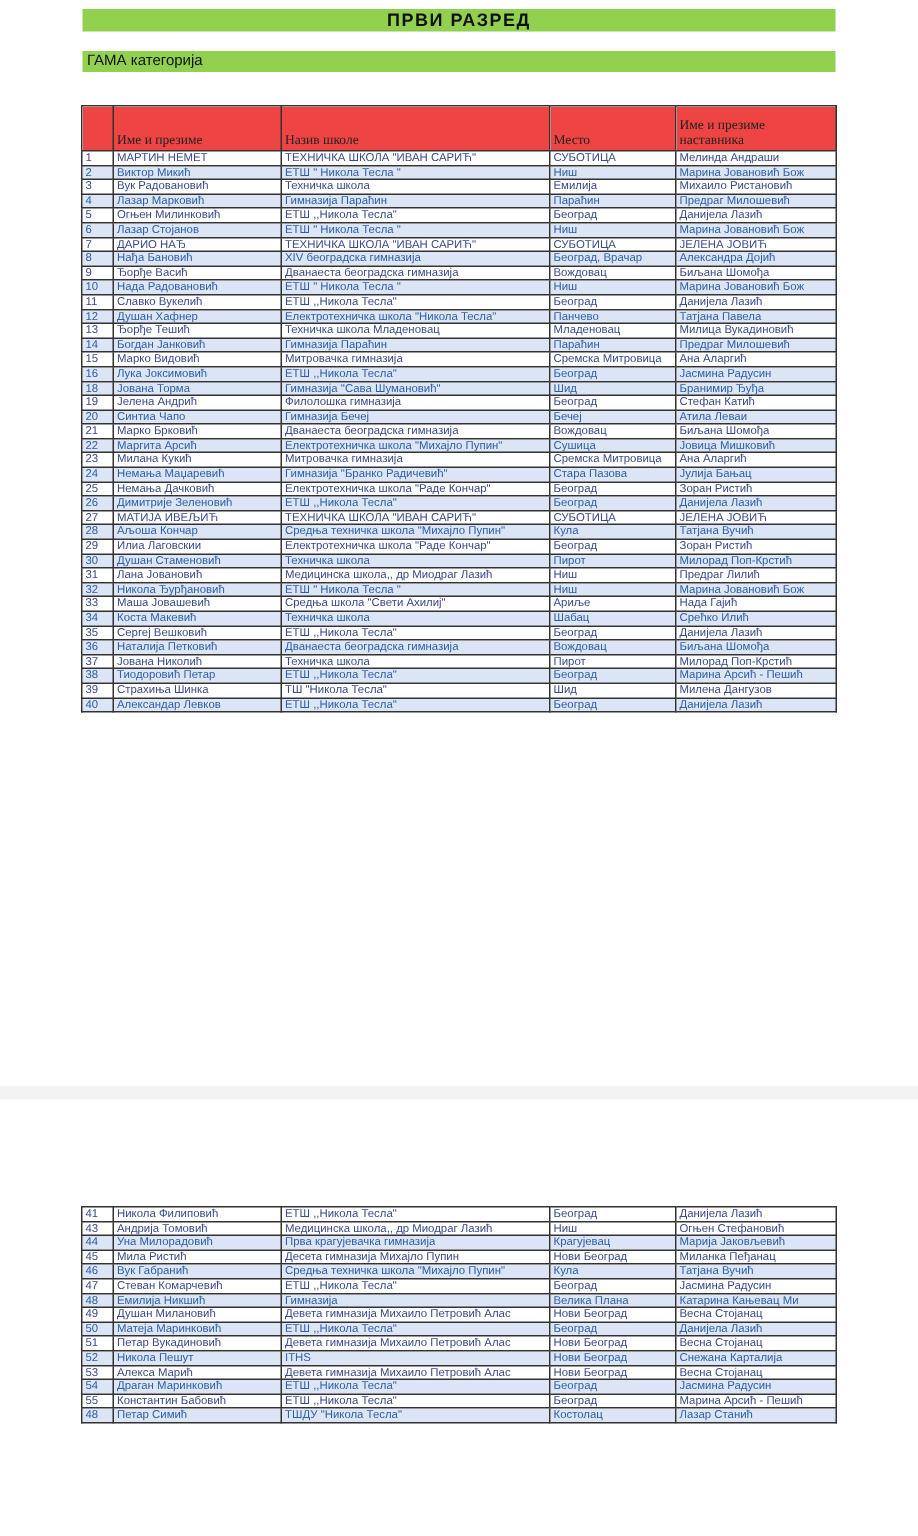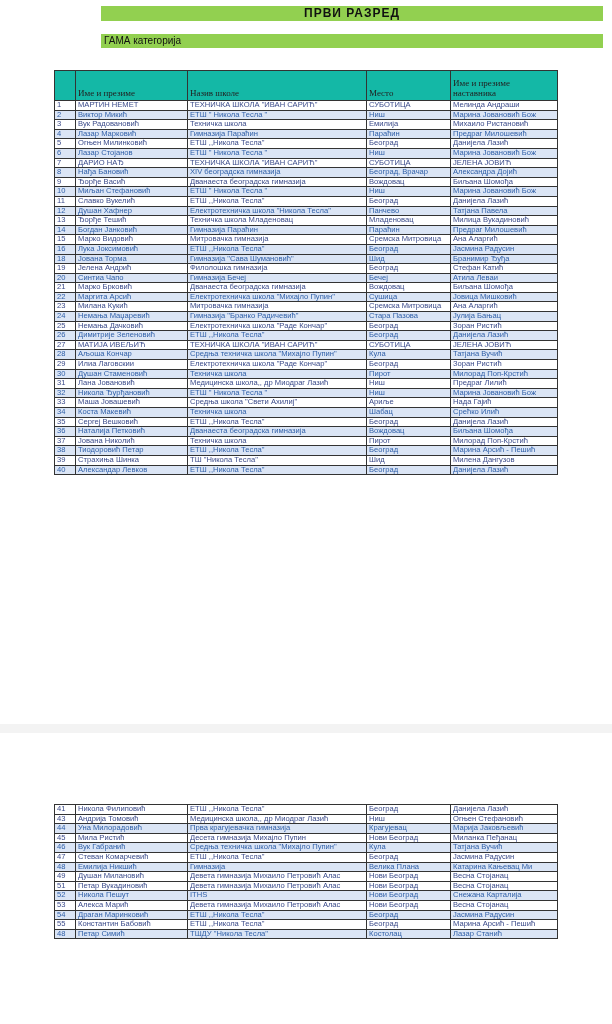--- a/index.html
+++ b/index.html
@@ -1,24 +1,24 @@
 <!DOCTYPE html>
 <html><head>
 <meta charset="utf-8">
 <style>
   html,body{margin:0;padding:0;background:#fff;}
   body{width:612px;height:1024px;position:relative;overflow:hidden;font-family:"Liberation Sans",sans-serif;}
-  .bar{position:absolute;left:55px;width:502px;background:#92d050;margin-left:46px;}
+  .bar{position:absolute;left:55px;width:502px;background:#92d050;}
   #title-bar{top:6px;height:15px;}
   #title-bar span{position:absolute;left:0;right:0;text-align:center;font-weight:bold;font-size:12px;line-height:15px;letter-spacing:1px;color:#111;}
   #cat-bar{top:34px;height:14px;}
   #cat-bar span{position:absolute;left:3px;font-weight:normal;font-size:10px;line-height:14px;color:#111;}
   table{position:absolute;left:54px;width:503px;border-collapse:collapse;table-layout:fixed;}
   td,th{border:1px solid #333;padding:0 2px;font-size:7.6px;line-height:8.6px;height:8.6px;white-space:nowrap;overflow:hidden;text-align:left;font-weight:normal;}
-  th{background:#14b8a6;font-family:"Liberation Serif",serif;font-size:9px;line-height:10px;vertical-align:bottom;color:#222;height:27px;white-space:normal;padding-bottom:2px;}
+  th{background:#ef4444;font-family:"Liberation Serif",serif;font-size:9px;line-height:10px;vertical-align:bottom;color:#222;height:27px;white-space:normal;padding-bottom:2px;}
   tr.odd td{background:#fff;color:#3a4a8a;}
   tr.even td{background:#dbe5f5;color:#2f5fa8;}
   td.n{color:#3c4c96;}
   #t1{top:70px;}
   #t2{top:804px;}
   #page-gap{position:absolute;left:0;top:724px;width:612px;height:9px;background:#f3f3f3;}
   col.c0{width:21px}col.c1{width:112px}col.c2{width:179px}col.c3{width:84px}col.c4{width:107px}
 </style>
 </head>
 <body>
@@ -106,21 +106,21 @@
       </tr>
       <tr class="odd">
         <td class="n">9</td>
         <td>Ђорђе Васић</td>
         <td>Дванаеста београдска гимназија</td>
         <td>Вождовац</td>
         <td>Биљана Шомођа</td>
       </tr>
       <tr class="even">
         <td class="n">10</td>
-        <td>Миљан Стефановић</td>
+        <td>Нада Радовановић</td>
         <td>ЕТШ " Никола Тесла "</td>
         <td>Ниш</td>
         <td>Марина Јовановић Бож</td>
       </tr>
       <tr class="odd">
         <td class="n">11</td>
         <td>Славко Вукелић</td>
         <td>ЕТШ ,,Никола Тесла"</td>
         <td>Београд</td>
         <td>Данијела Лазић</td>
@@ -384,20 +384,27 @@
         <td>Велика Плана</td>
         <td>Катарина Кањевац Ми</td>
       </tr>
       <tr class="odd">
         <td class="n">49</td>
         <td>Душан Милановић</td>
         <td>Девета гимназија Михаило Петровић Алас</td>
         <td>Нови Београд</td>
         <td>Весна Стојанац</td>
       </tr>
+      <tr class="even">
+        <td class="n">50</td>
+        <td>Матеја Маринковић</td>
+        <td>ЕТШ ,,Никола Тесла"</td>
+        <td>Београд</td>
+        <td>Данијела Лазић</td>
+      </tr>
       <tr class="odd">
         <td class="n">51</td>
         <td>Петар Вукадиновић</td>
         <td>Девета гимназија Михаило Петровић Алас</td>
         <td>Нови Београд</td>
         <td>Весна Стојанац</td>
       </tr>
       <tr class="even">
         <td class="n">52</td>
         <td>Никола Пешут</td>

